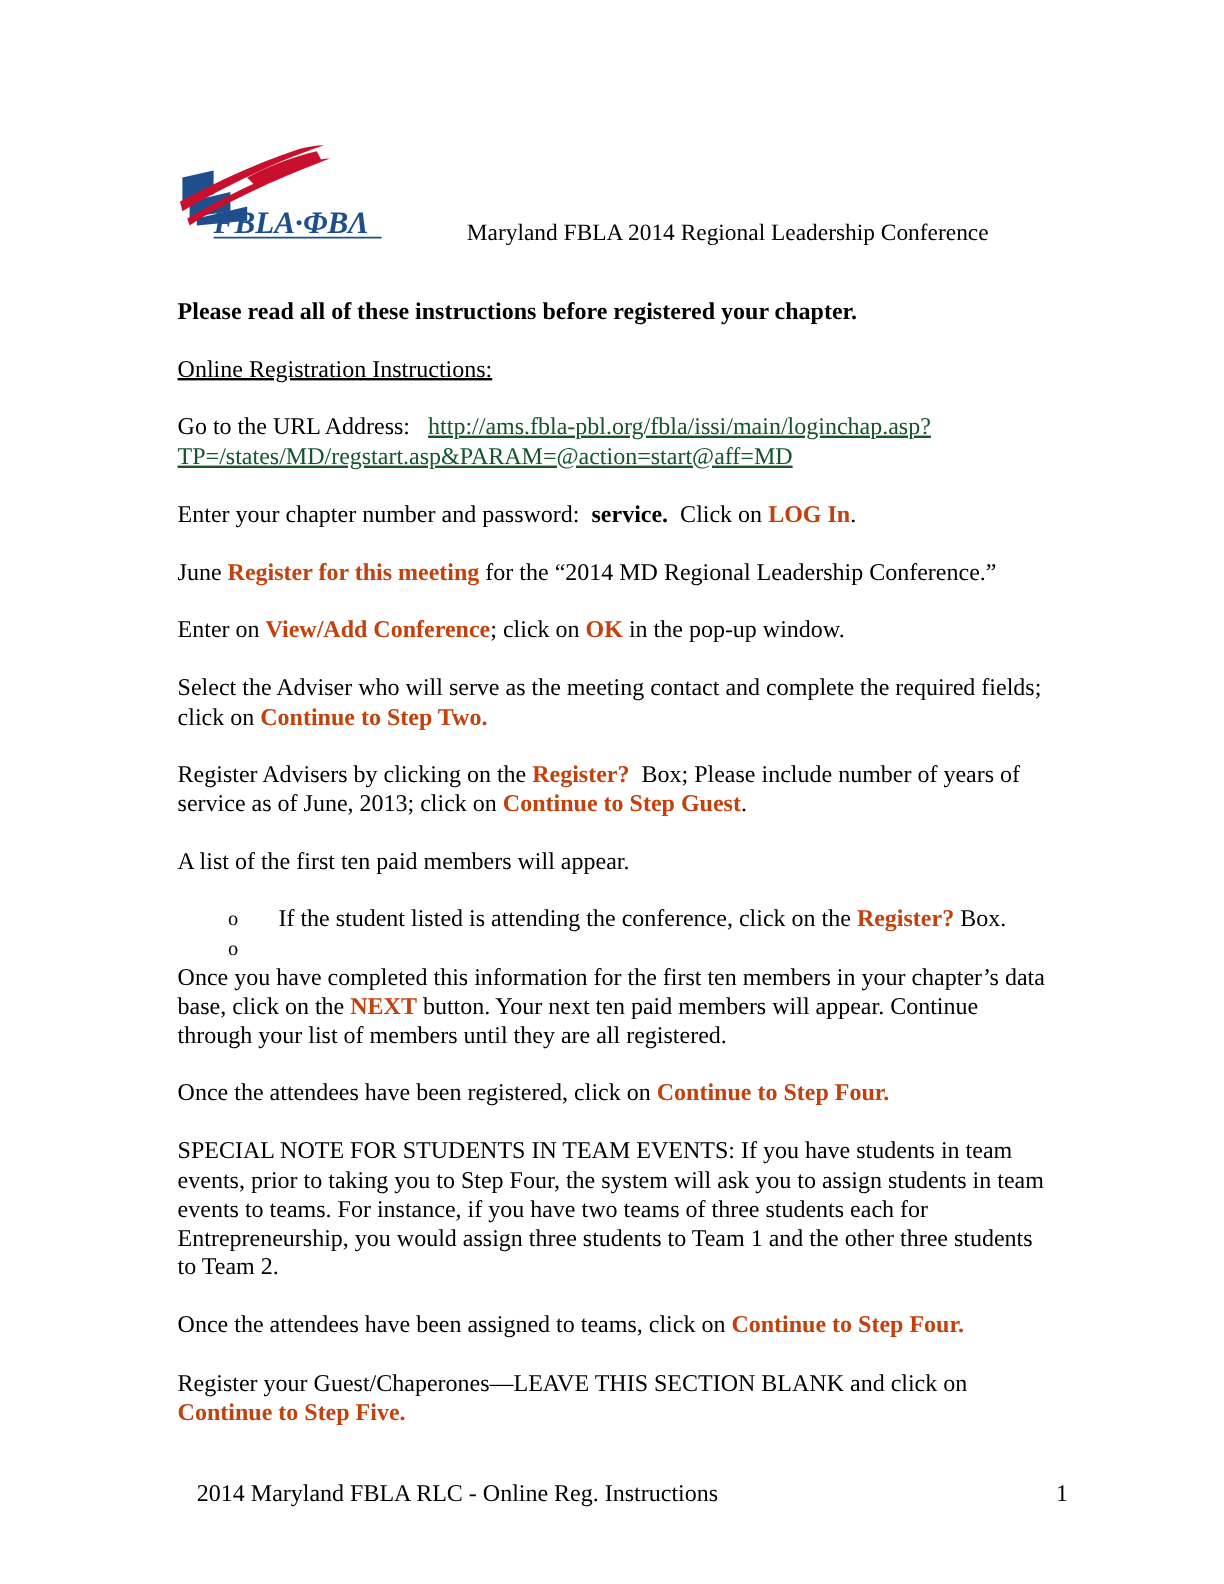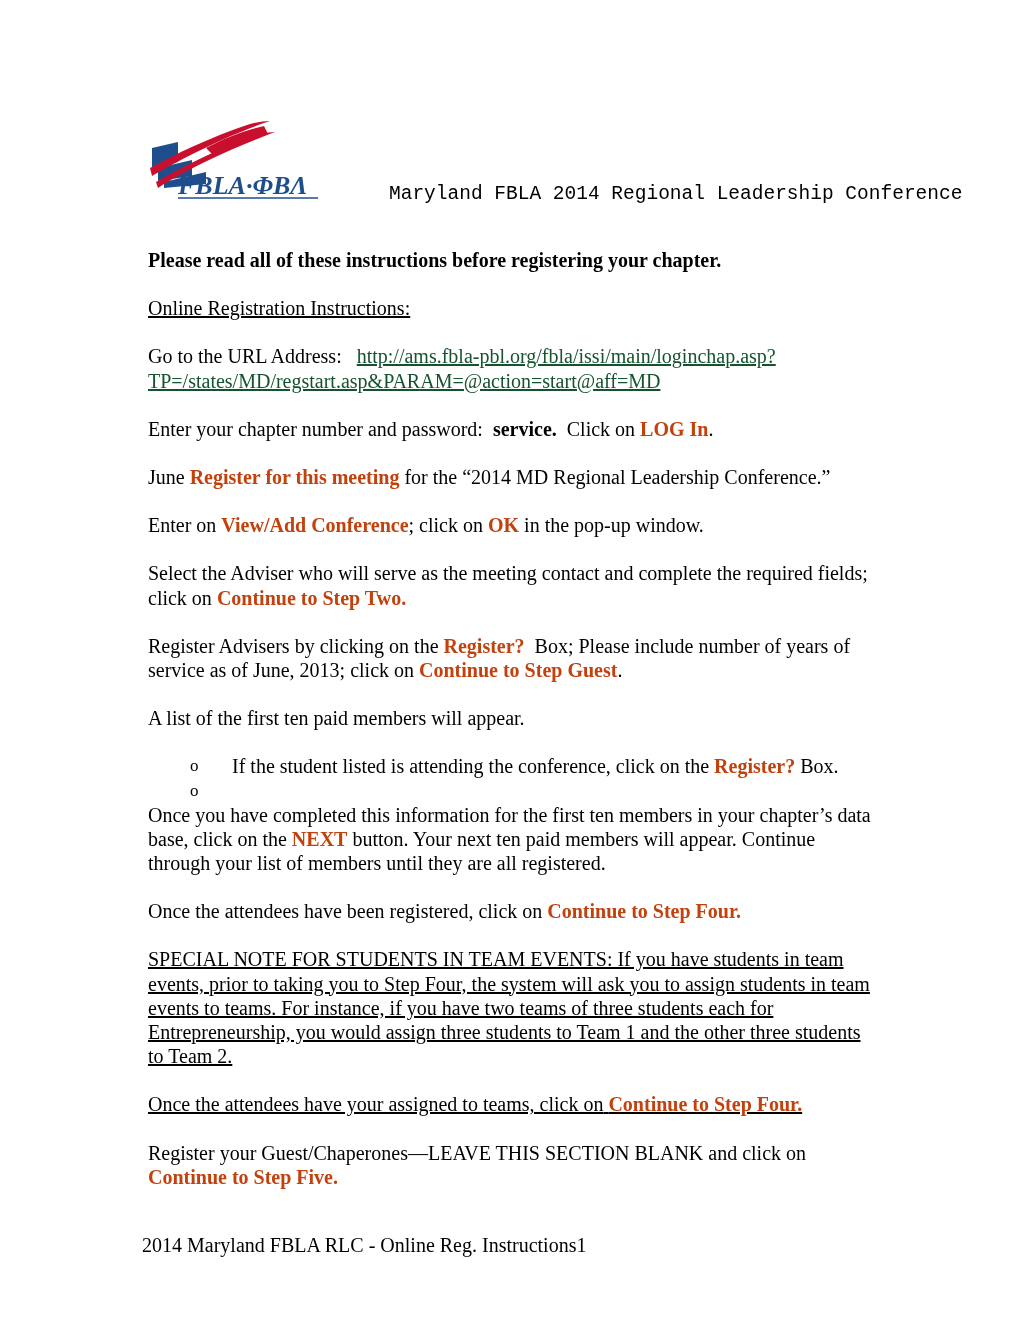--- a/index.html
+++ b/index.html
@@ -40,21 +40,20 @@
   .logo svg { display: block; }
 
   .header-title {
     position: absolute;
     left: 389px;
     top: 64px;
     width: 520px;
     font-size: 19.5px;
     line-height: 25px;
     color: #000;
-    font-family: Liberation Mono, monospace;
   }
   .header-title div { white-space: nowrap; }
 
   
   .body-col {
     position: absolute;
     left: 148px;
     top: 248px;
     width: 726px;
   }
@@ -91,30 +90,30 @@
   ul.bullets li .marker {
     position: absolute;
     left: 0;
     top: 0;
     font-size: 17px;
     line-height: 24.2px;
   }
 
   .indent {
     margin-left: 50px;
-    text-decoration: underline;
   }
 
   
   .footer {
     position: absolute;
-    left: 142px;
+    left: 164px;
     top: 1233px;
     width: 726px;
     display: flex;
+    justify-content: space-between;
     align-items: baseline;
     font-size: 20px;
     line-height: 24px;
   }
   .footer .pageno { font-size: 20px; }
 </style>
 </head>
 <body>
 
 <div class="page">
@@ -142,21 +141,21 @@
     </div>
 
     <div class="header-title">
       <div>Maryland FBLA 2014 Regional Leadership Conference</div>
     </div>
   </div>
 
   <div class="body-col">
 
     <p class="para">
-      <b class="bold">Please read all of these instructions before registering your chapter.</b>
+      <b class="bold">Please read all of these instructions before registered your chapter.</b>
     </p>
 
     <div class="gap"></div>
 
     <p class="para">
       <span class="u">Online Registration Instructions:</span>
     </p>
 
     <div class="gap"></div>
 
@@ -241,21 +240,21 @@
       <span class="red">Continue to Step Four.</span>
     </p>
 
     <div class="gap"></div>
 
     <p class="para indent">SPECIAL NOTE FOR STUDENTS IN TEAM EVENTS:  If you have students in team events, prior to taking you to Step Four, the system will ask you to assign students in team events to teams.  For instance, if you have two teams of three students each for Entrepreneurship, you would assign three students to Team 1 and the other three students to Team 2.</p>
 
     <div class="gap"></div>
 
     <p class="para indent">
-      <span>Once the attendees have your assigned to teams, click on</span>
+      <span>Once the attendees have been assigned to teams, click on</span>
       <span class="red">Continue to Step Four.</span>
     </p>
 
     <div class="gap"></div>
 
     <p class="para">
       <span>Register your Guest/Chaperones—LEAVE THIS SECTION BLANK and click on</span><br>
       <span class="red">Continue to Step Five.</span>
     </p>
 

